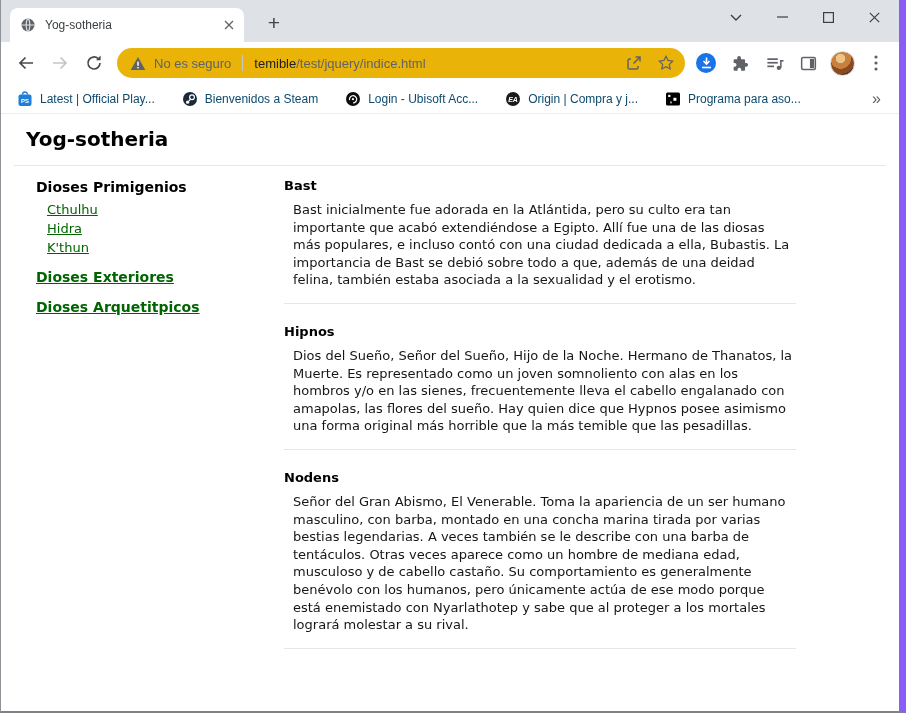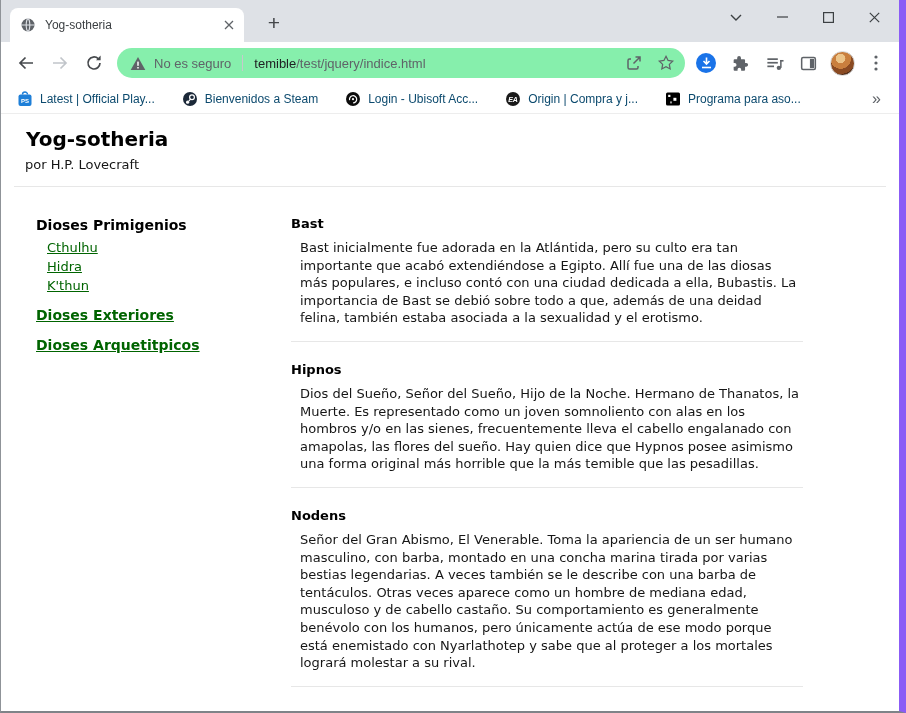--- a/index.html
+++ b/index.html
@@ -22,21 +22,21 @@
   }
   .tab-title { flex: 1; font-size: 12px; color: #3c4043; margin-left: 9px; white-space: nowrap; overflow: hidden; }
   .tab-close { width: 18px; height: 18px; display: flex; align-items: center; justify-content: center; color: #5f6368; font-size: 15px; border-radius: 50%; }
   .newtab { width: 28px; height: 28px; margin: 0 0 5px 16px; display: flex; align-items: center; justify-content: center; color: #44474b; font-size: 21px; font-weight: 300; border-radius: 50%; }
   .win-controls { position: absolute; top: 0; right: 2px; height: 34px; display: flex; }
   .win-btn { width: 46px; height: 34px; display: flex; align-items: center; justify-content: center; color: #333; }
   
   .toolbar { height: 42px; background: #fff; display: flex; align-items: center; padding: 0 8px; flex: 0 0 auto; }
   .nav-btn { width: 34px; height: 34px; display: flex; align-items: center; justify-content: center; border-radius: 50%; }
   .omnibox {
-    flex: 1; height: 30px; background: #86efac; border-radius: 15px;
+    flex: 1; height: 30px; background: #eab308; border-radius: 15px;
     display: flex; align-items: center; padding: 0 10px 0 13px; margin: 0 6px;
     min-width: 0;
   }
   .omni-sec-label { font-size: 13px; color: #5f6368; margin-left: 8px; white-space: nowrap; }
   .omni-divider { width: 1px; height: 16px; background: #c6c9cc; margin: 0 11px; }
   .omni-url { font-size: 13px; white-space: nowrap; overflow: hidden; flex: 1; }
   .omni-domain { color: #202124; }
   .omni-path { color: #5f6368; }
   .omni-right { display: flex; align-items: center; gap: 14px; margin-left: 10px; }
   .tool-actions { display: flex; align-items: center; gap: 4px; }
@@ -52,21 +52,21 @@
   .bm-item { display: flex; align-items: center; margin-right: 27px; height: 24px; border-radius: 12px; }
   .bm-label { font-size: 12px; color: #0c4a6e; margin-left: 7px; white-space: nowrap; }
   .bm-overflow { margin-left: auto; color: #5f6368; font-size: 16px; padding: 0 8px; }
   .fav { width: 16px; height: 16px; flex: 0 0 auto; }
   
   .page { flex: 1; background: #fff; overflow: hidden; font-family: "DejaVu Sans", sans-serif; color: #161616; }
   .page-header { padding: 13px 0 0 25px; }
   .page-title { font-size: 20px; font-weight: bold; color: #000; }
   .page-subtitle { font-size: 13px; margin-top: 6px; margin-left: -1px; }
   .header-rule { border: none; border-top: 1px solid #e7e7e7; margin: 14px 13px 0 13px; }
-  .columns { display: flex; margin-top: 29px; gap: 7px; }
+  .columns { display: flex; margin-top: 12px; }
   .sidebar { width: 248px; flex: 0 0 auto; padding-left: 35px; }
   .sb-group-title { font-size: 14px; font-weight: bold; color: #000; line-height: 18px; }
   .sb-links { list-style: none; margin: 3px 0 0 11px; }
   .sb-links a { color: #006400; font-size: 13px; line-height: 17px; text-decoration: underline; }
   .sb-section { margin-top: 11px; }
   .sb-section a { color: #006400; font-size: 14px; font-weight: bold; line-height: 18px; text-decoration: underline; }
   .main { width: 512px; margin-left: 35px; flex: 0 0 auto; }
   .section + .section { margin-top: 20px; }
   .sec-title { font-size: 13px; font-weight: bold; color: #000; line-height: 16px; }
   .sec-text { margin: 7px 0 0 9px; font-size: 13px; line-height: 17.6px; width: 503px; }
@@ -280,21 +280,20 @@
           </svg>
       </span>
       <span class="bm-label">Programa para aso...</span>
     </div>
     <span class="bm-overflow"><span>»</span></span>
   </div>
 
   <div class="page">
     <div class="page-header">
       <div class="page-title">Yog-sotheria</div>
-      <div class="page-subtitle">por H.P. Lovecraft</div>
     </div>
     <hr class="header-rule">
 
     <div class="columns">
 
       <div class="sidebar">
         <div class="sb-group-title">Dioses Primigenios</div>
         <ul class="sb-links">
           <li><a href="#">Cthulhu</a></li>
           <li><a href="#">Hidra</a></li>

